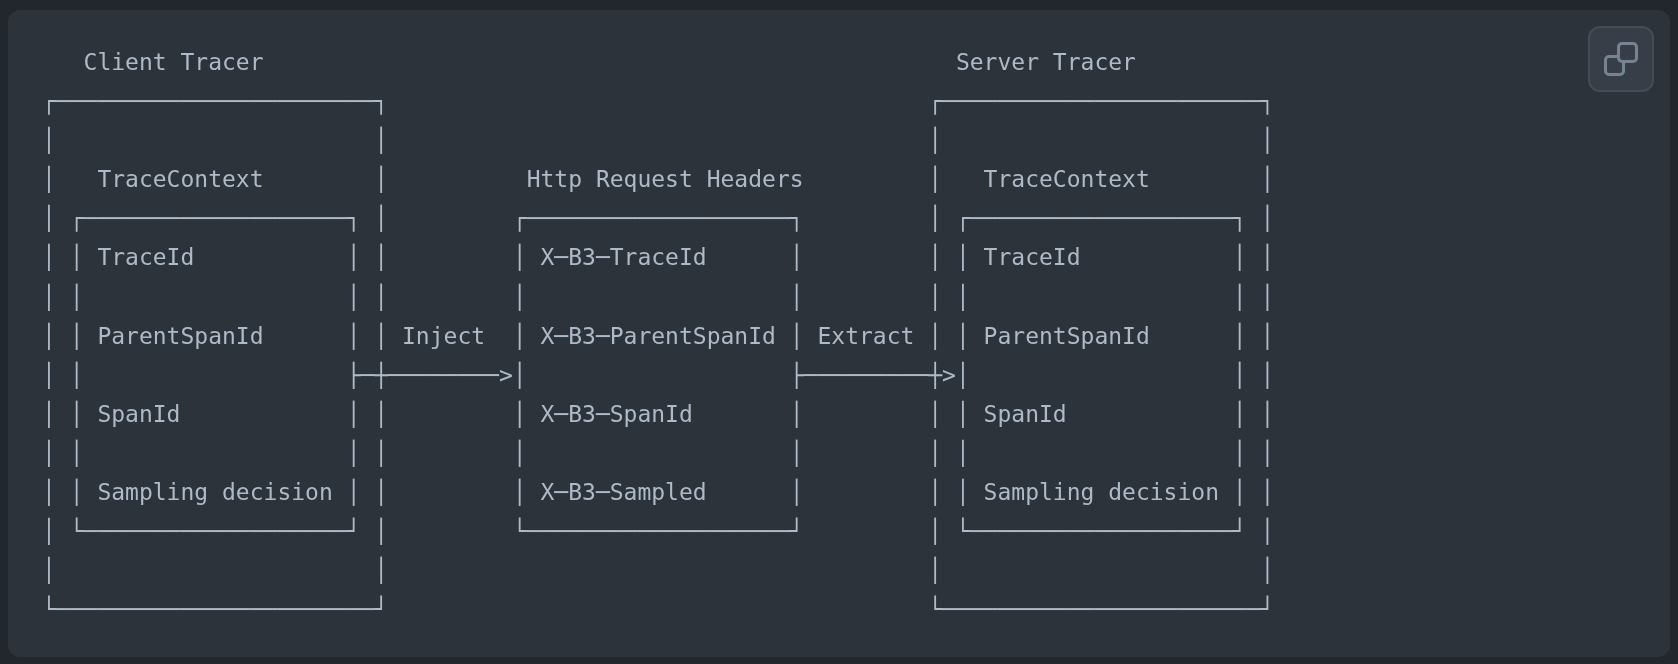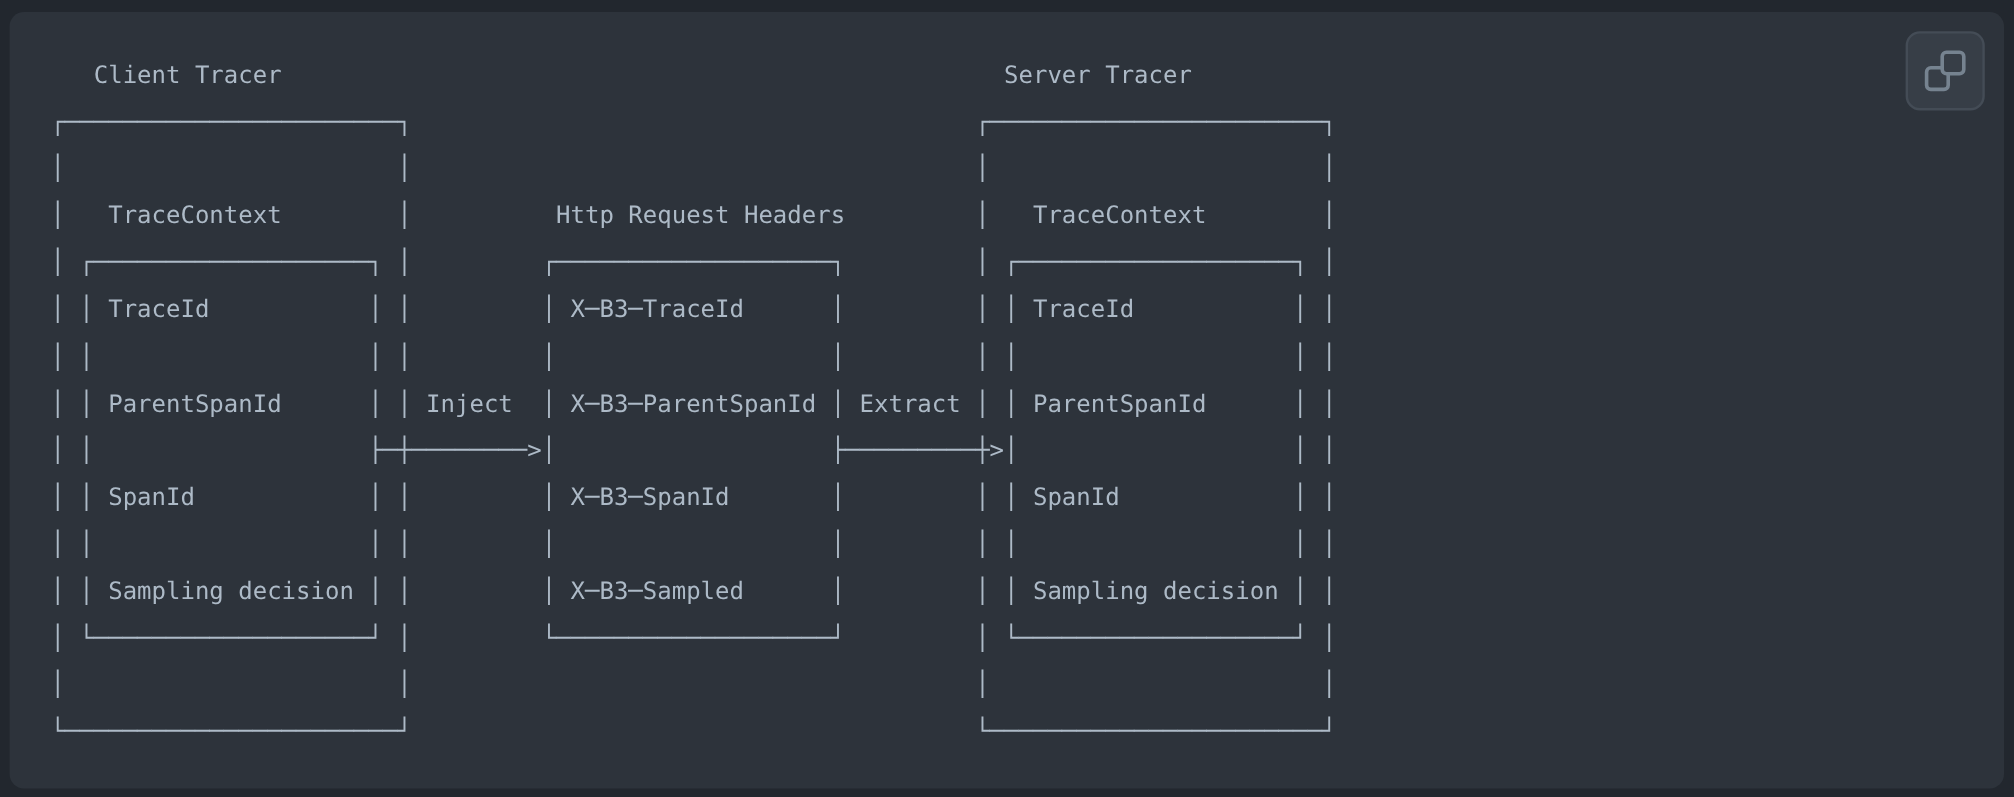--- a/index.html
+++ b/index.html
@@ -2,21 +2,21 @@
 <html><head>
 <meta charset="utf-8">
 <style>
   html,body{margin:0;padding:0;background:#22272e;}
   body{width:1678px;height:664px;position:relative;overflow:hidden;
        font-family:"DejaVu Sans Mono","Liberation Mono",monospace;}
   .code-card{position:absolute;left:8px;top:10px;width:1662px;height:647px;
              background:#2d333b;border-radius:12px;}
   pre.ascii{position:absolute;left:34px;top:33px;margin:0;
             font-family:"DejaVu Sans Mono","Liberation Mono",monospace;
-            font-size:20px;line-height:39.1px;letter-spacing:0;
+            font-size:23px;line-height:39.1px;letter-spacing:0;
             color:#adbac7;white-space:pre;}
   .copy-btn{position:absolute;top:16px;right:16px;width:66px;height:66px;
             background:#373e47;border:2px solid #444c56;border-radius:12px;
             padding:0;cursor:pointer;display:flex;align-items:center;justify-content:center;}
   .copy-icon{position:relative;width:34px;height:34px;}
   .copy-icon .back{position:absolute;left:0;bottom:0;width:15px;height:15px;
                    border:3.4px solid #768390;border-radius:5px;}
   .copy-icon .front{position:absolute;right:0;top:0;width:15px;height:15px;
                     border:3.4px solid #768390;border-radius:5px;background:#373e47;}
 </style>

